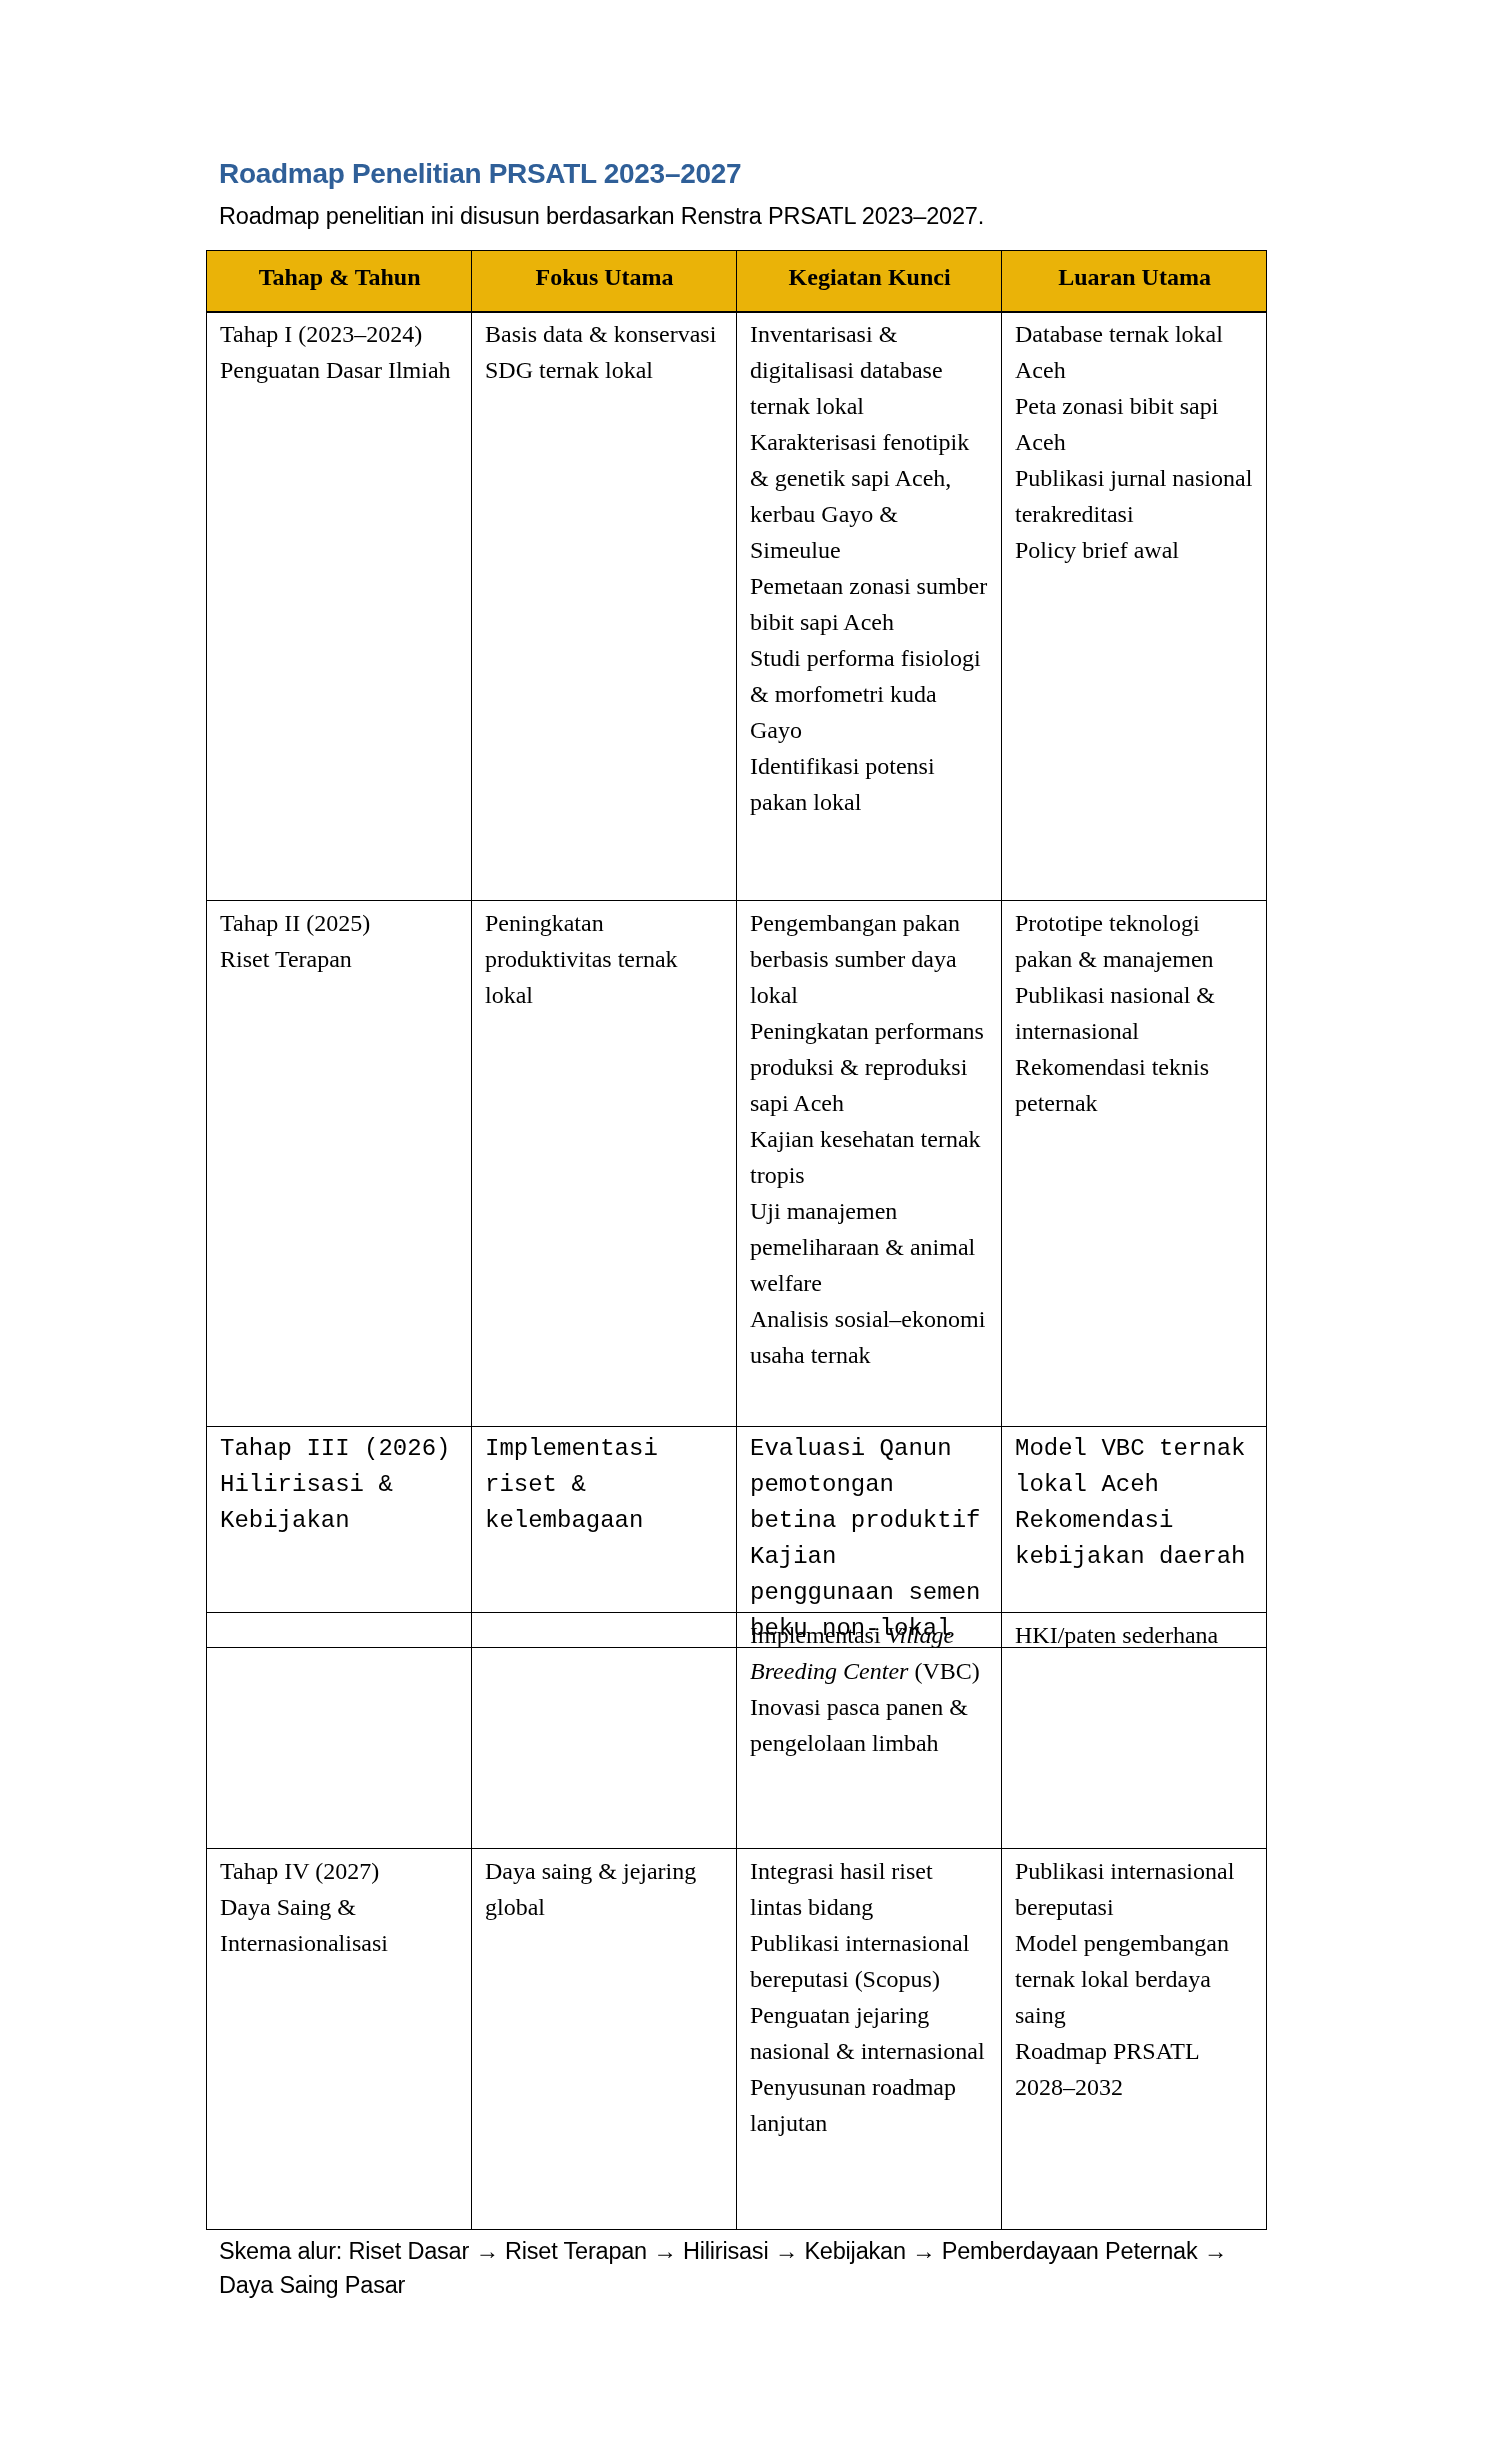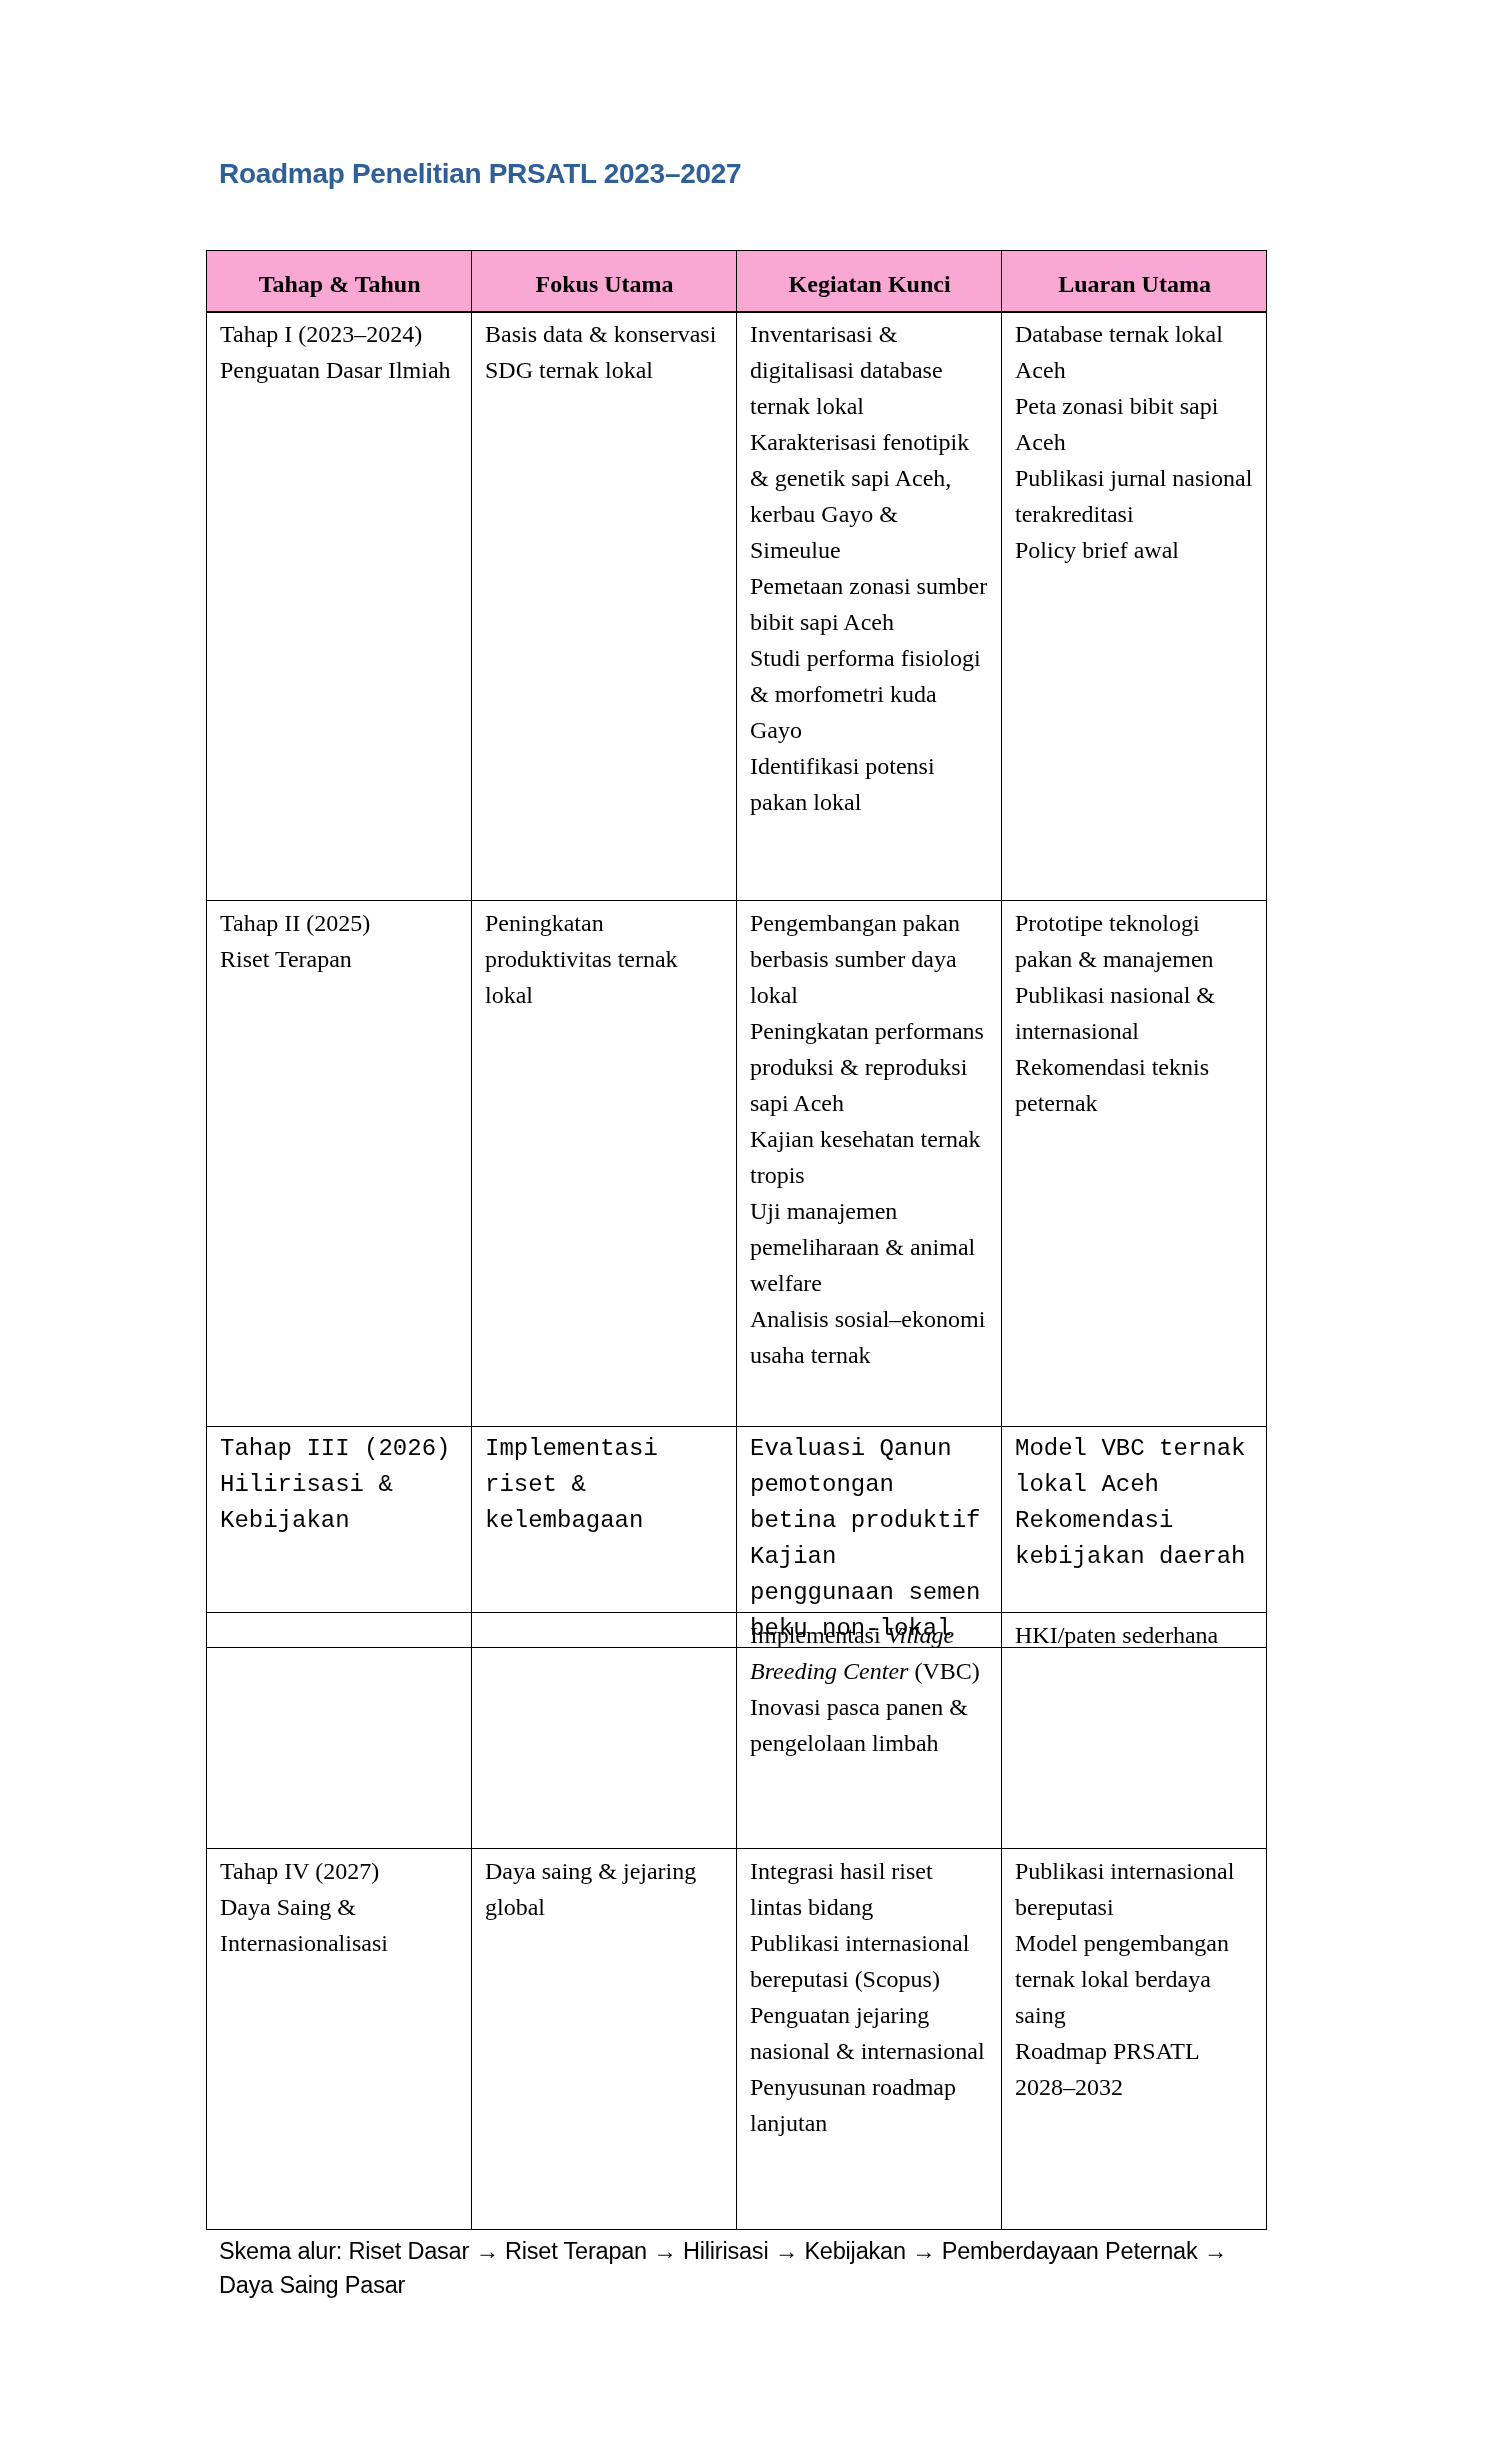--- a/index.html
+++ b/index.html
@@ -22,41 +22,42 @@
     width: 1060px;
     font-family: "Liberation Serif", serif; color: #000;
   }
   table.roadmap col { width: 265px; }
   table.roadmap td, table.roadmap th {
     border: 1.2px solid #000; vertical-align: top; padding: 3.5px 11.8px 0 13px;
     font-size: 24px; line-height: 36px; font-weight: normal; text-align: left;
     overflow: hidden;
   }
   table.roadmap th {
-    background: #f9a8d4; font-weight: bold; text-align: center; padding-top: 15px;
+    background: #eab308; font-weight: bold; text-align: center; padding-top: 8px;
     border-bottom: 2.4px solid #000;
   }
   table.t1 { top: 250px; }
   table.t2 { top: 1612px; }
   table.t1 { border-bottom: 1.8px solid #000; }
   .cell-line { display: block; }
   .italic { font-style: italic; }
 
   .footer-text {
     position: absolute; left: 219px; top: 2234px; width: 1035px;
     font-family: "Liberation Sans", sans-serif; font-size: 23.5px; line-height: 34px; color: #000;
     letter-spacing: -0.2px;
   }
 </style>
 </head>
 <body>
 
 <div class="page">
 
   <div class="doc-title">Roadmap Penelitian PRSATL 2023–2027</div>
+  <div class="doc-subtitle">Roadmap penelitian ini disusun berdasarkan Renstra PRSATL 2023–2027.</div>
 
   <table class="roadmap t1">
     <colgroup>
         <col>
         <col>
         <col>
         <col>
       </colgroup>
     <thead>
       <tr style="height:61px;">

